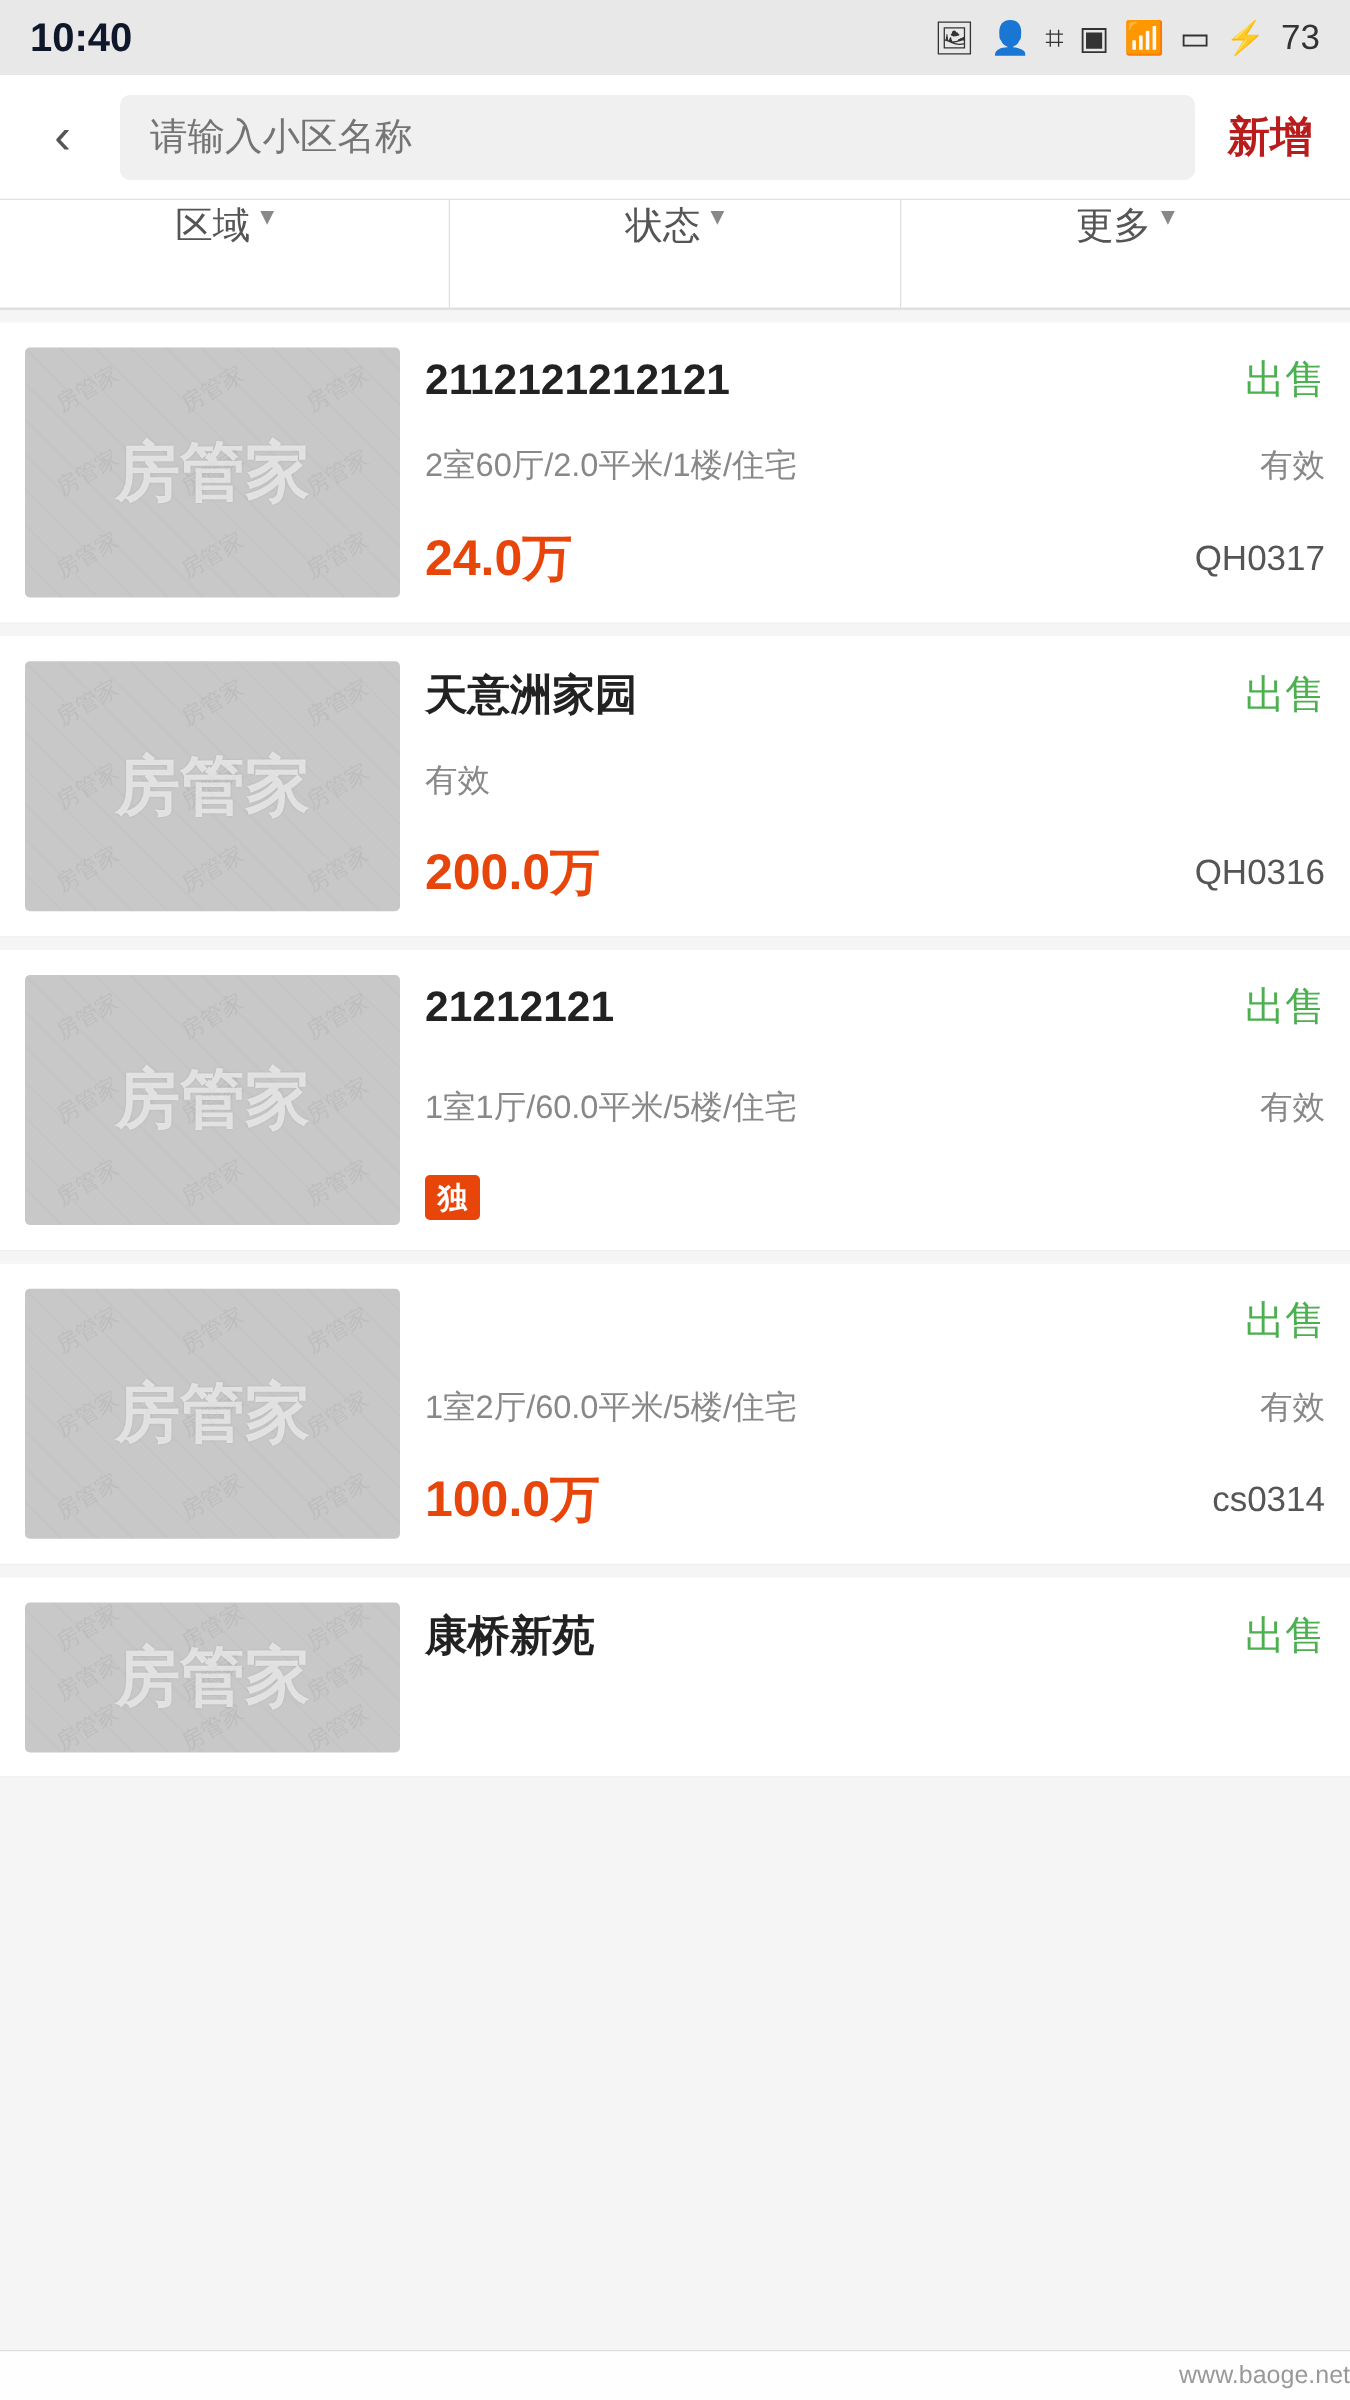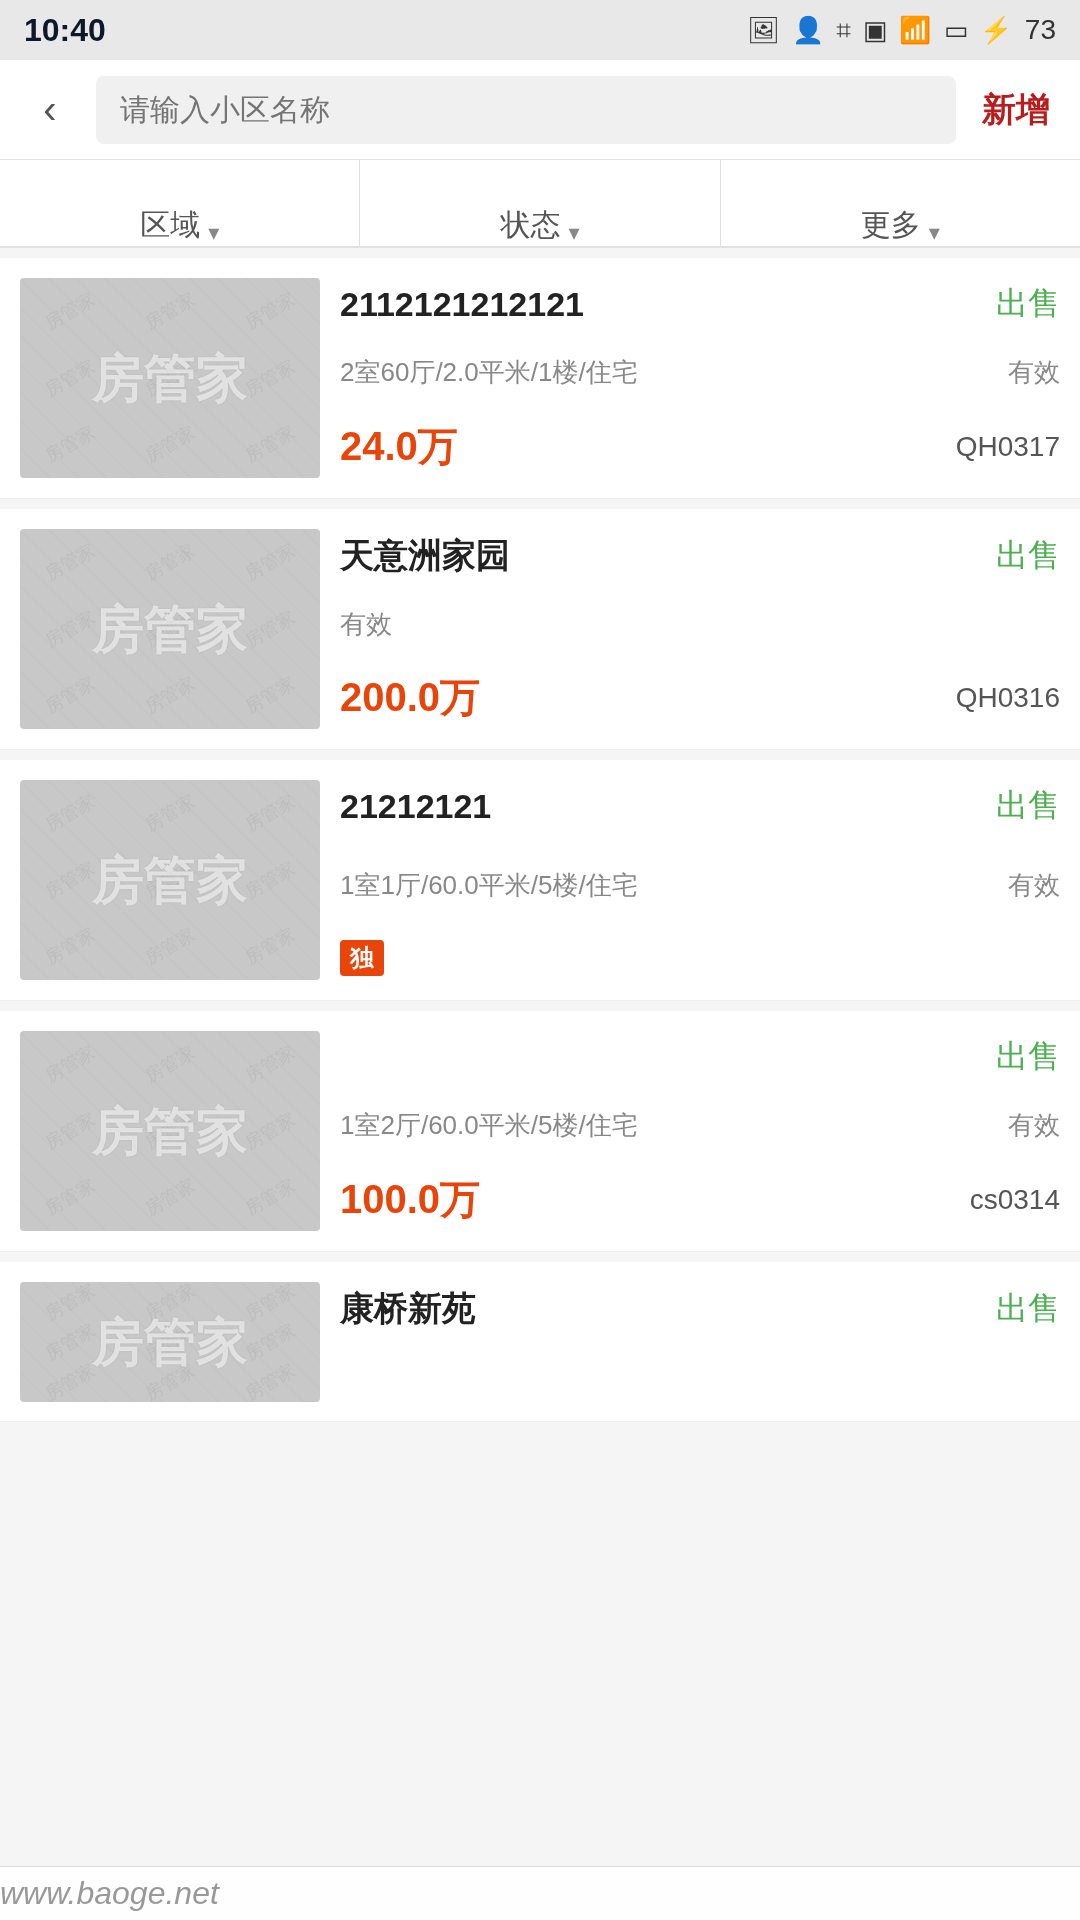--- a/index.html
+++ b/index.html
@@ -87,21 +87,21 @@
       background: #fff;
       display: flex;
       align-items: center;
       border-bottom: 2px solid #e0e0e0;
       margin-bottom: 10px;
     }
     .filter-item {
       flex: 1;
       height: 100%;
       display: flex;
-      align-items: flex-end;
+      align-items: flex-start;
       justify-content: center;
       gap: 8px;
       font-size: 30px;
       color: #555;
       cursor: pointer;
       border-right: 1px solid #e0e0e0;
     }
     .filter-item:last-child { border-right: none; }
     .filter-arrow { font-size: 22px; color: #888; }
 
@@ -257,26 +257,25 @@
       white-space: nowrap;
     }
 
     
     .bottom-bar {
       position: fixed;
       bottom: 0;
       left: 0;
       width: 100%;
       background: rgba(255,255,255,0.9);
-      text-align: left;
-      font-size: 32px;
+      text-align: right;
+      font-size: 20px;
       color: #999;
       padding: 8px 0;
       border-top: 1px solid #ddd;
-      font-style: italic;
     }
   </style>
 </head>
 <body>
 
 <div class="status-bar">
   <div class="status-bar-left">10:40</div>
   <div class="status-bar-right">
     <span class="status-icon">🖼</span>
     <span class="status-icon">👤</span>

